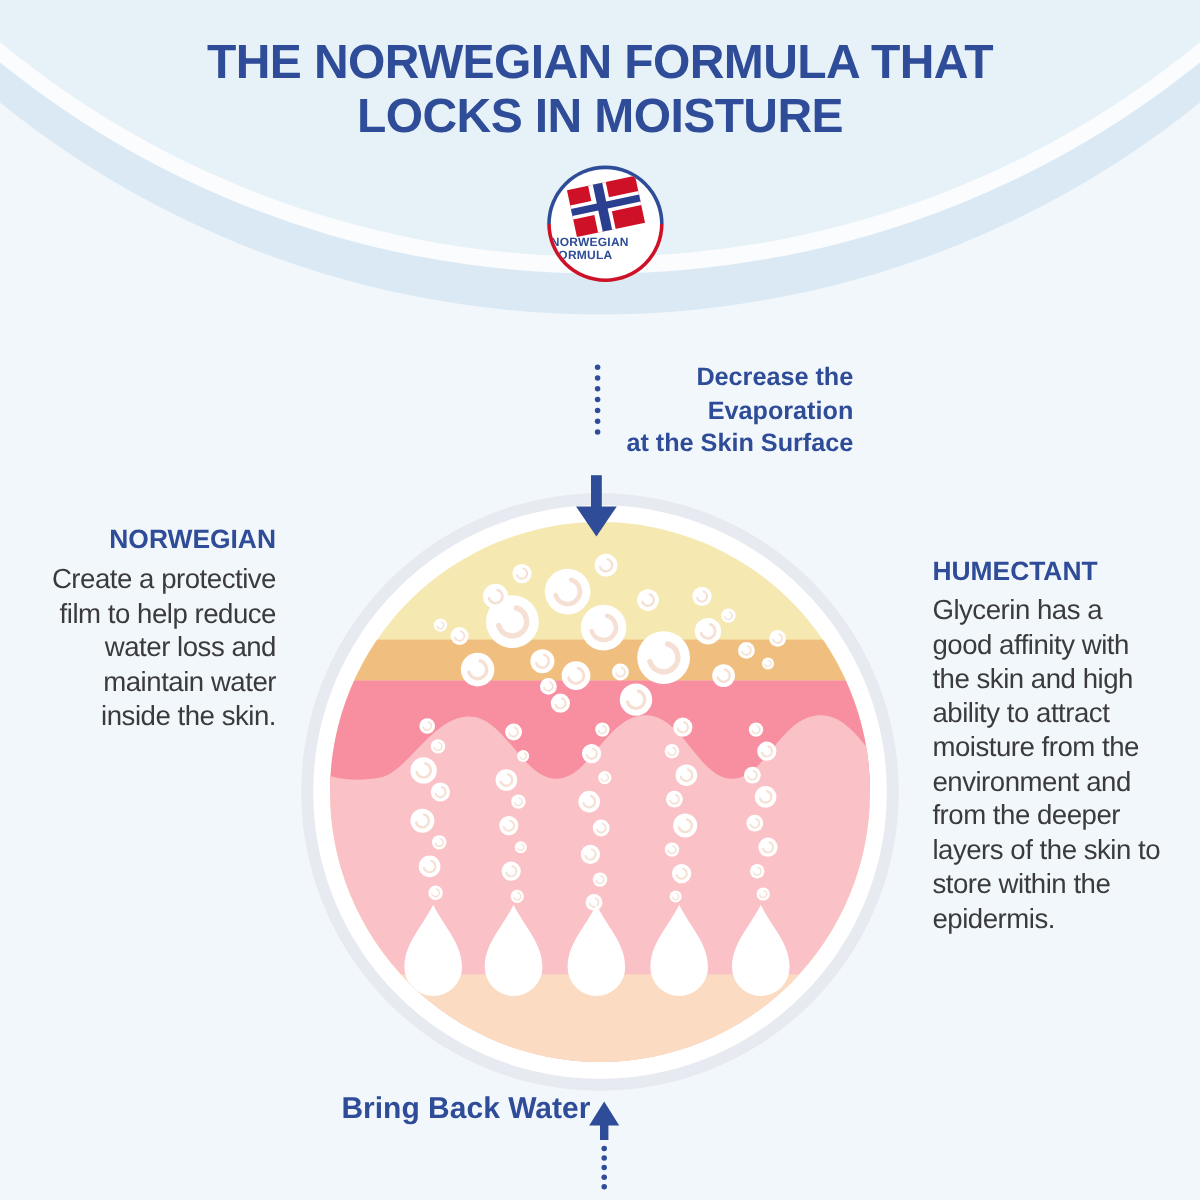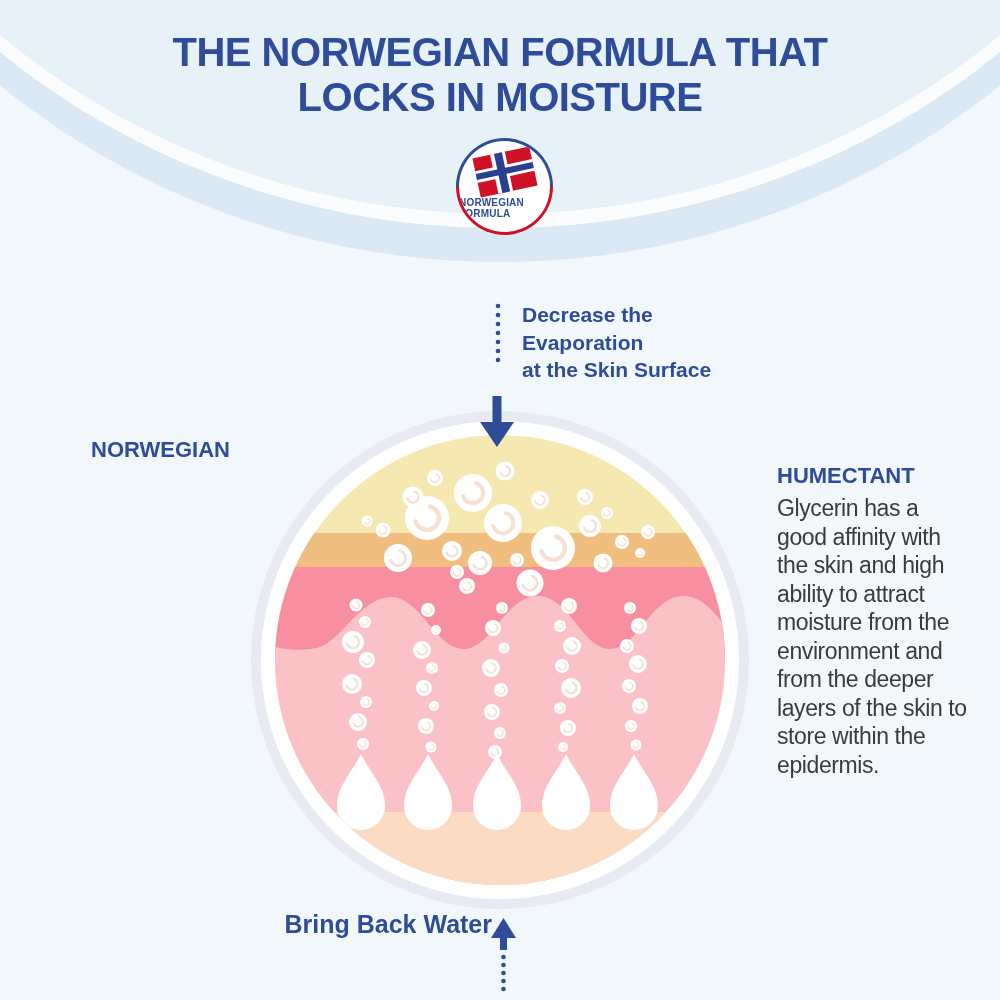--- a/index.html
+++ b/index.html
@@ -29,21 +29,21 @@
   .flag .wv{position:absolute;top:0;bottom:0;left:31%;width:26%;background:#fff;}
   .flag .wh{position:absolute;left:0;right:0;top:33%;height:30%;background:#fff;}
   .flag .bv{position:absolute;top:0;bottom:0;left:38%;width:13%;background:var(--flag-blue,#2B3F90);}
   .flag .bh{position:absolute;left:0;right:0;top:40%;height:15%;background:var(--flag-blue,#2B3F90);}
   .badge-text{
     position:absolute;left:0;right:0;top:56px;
     font-size:10px;line-height:11px;font-weight:bold;letter-spacing:0.2px;
     color:var(--accent-blue,#2E4C97);
   }
 
-  .anno{position:absolute;z-index:3;font-weight:bold;color:var(--accent-blue,#2E4C97);}
+  .anno{position:absolute;z-index:3;font-weight:bold;color:var(--accent-blue,#2E4C97);text-align:right;}
   .anno-top{left:522px;top:301px;font-size:21px;line-height:27.5px;white-space:pre-line;}
   .anno-bottom{left:270px;top:910px;width:222px;text-align:right;font-size:25px;line-height:28px;}
 
   .panel-heading{font-weight:bold;font-size:22px;line-height:26px;color:var(--accent-blue,#2E4C97);margin:0 0 5px 0;}
   .panel-body{font-size:23px;line-height:28.5px;letter-spacing:-0.4px;color:var(--body-text,#3B3B3D);white-space:pre-line;margin:0;}
   .panel{position:absolute;z-index:3;}
   .panel-left{left:16px;top:437px;width:214px;text-align:right;}
   .panel-right{left:777px;top:463px;width:245px;text-align:left;}
 </style>
 </head>
@@ -220,20 +220,25 @@
       </div>
     </div>
   </div>
 
   <div class="anno anno-top">Decrease the
 Evaporation
 at the Skin Surface</div>
 
   <div class="panel panel-left">
     <p class="panel-heading">NORWEGIAN</p>
+    <p class="panel-body">Create a protective
+film to help reduce
+water loss and
+maintain water
+inside the skin.</p>
   </div>
 
   <div class="panel panel-right">
     <p class="panel-heading">HUMECTANT</p>
     <p class="panel-body">Glycerin has a
 good affinity with
 the skin and high
 ability to attract
 moisture from the
 environment and

